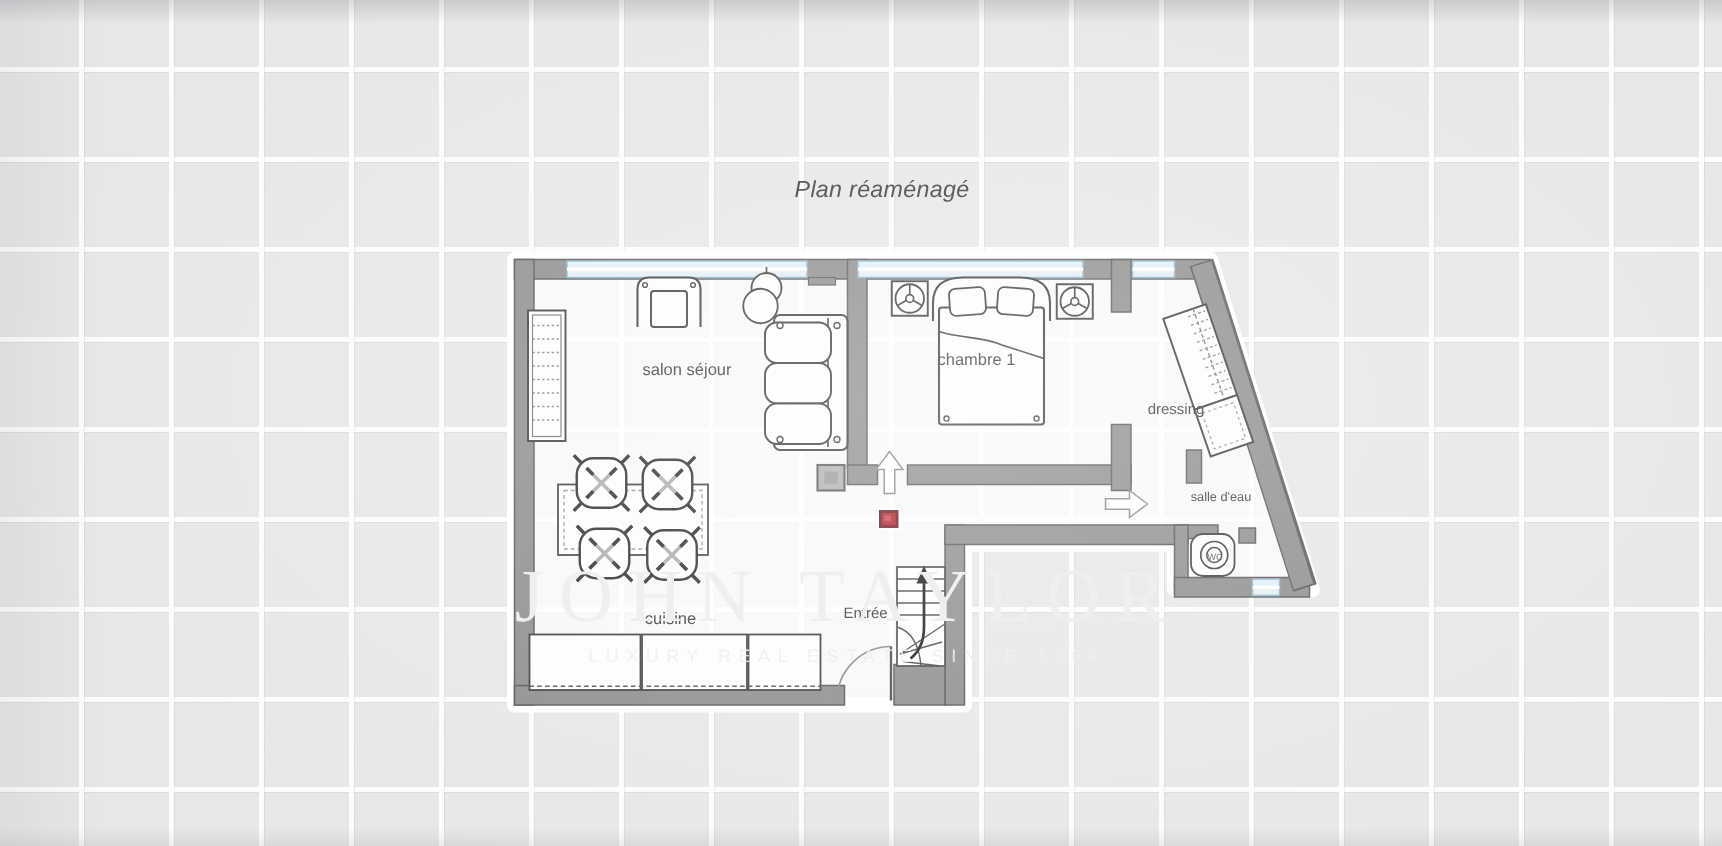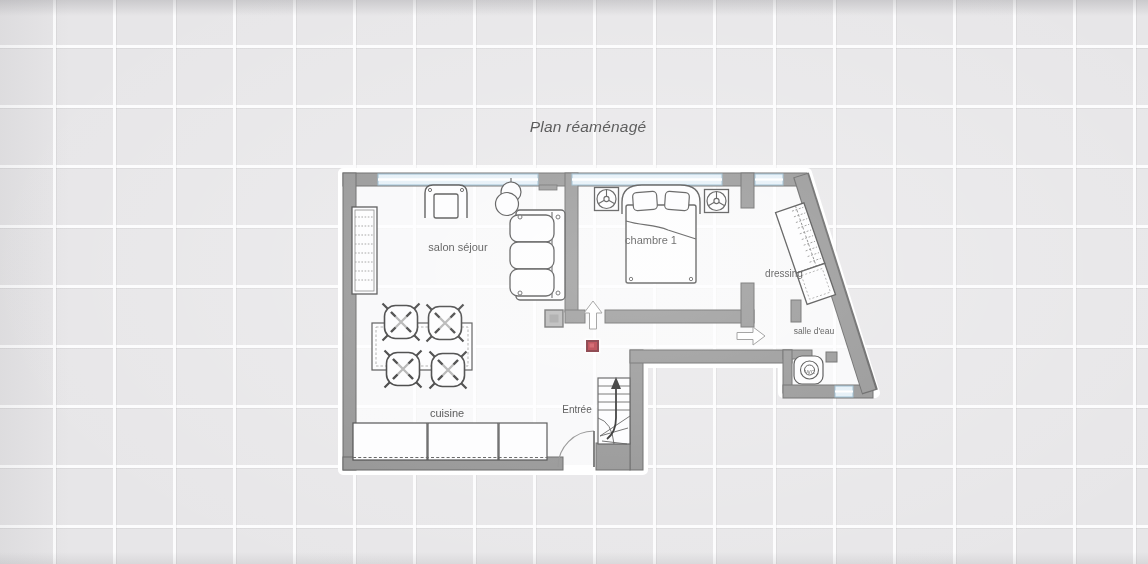--- a/index.html
+++ b/index.html
@@ -220,15 +220,19 @@
   </svg>
 
   <div class="lbl" style="left:458px;top:241px">salon séjour</div>
   <div class="lbl" style="left:651px;top:234px">chambre 1</div>
   <div class="lbl sm" style="left:784px;top:268px">dressing</div>
   <div class="lbl xs" style="left:814px;top:326px">salle d'eau</div>
   <div class="lbl" style="left:447px;top:407px">cuisine</div>
   <div class="lbl sm" style="left:577px;top:404px">Entrée</div>
   <div class="lbl xxs" style="left:810px;top:369px">WC</div>
 
+  <div class="watermark">
+    <span>JOHN TAYLOR</span>
+    <span class="tagline">LUXURY REAL ESTATE SINCE 1864</span>
+  </div>
 
   <div class="sheen"></div>
 </div>
 
 </body></html>

